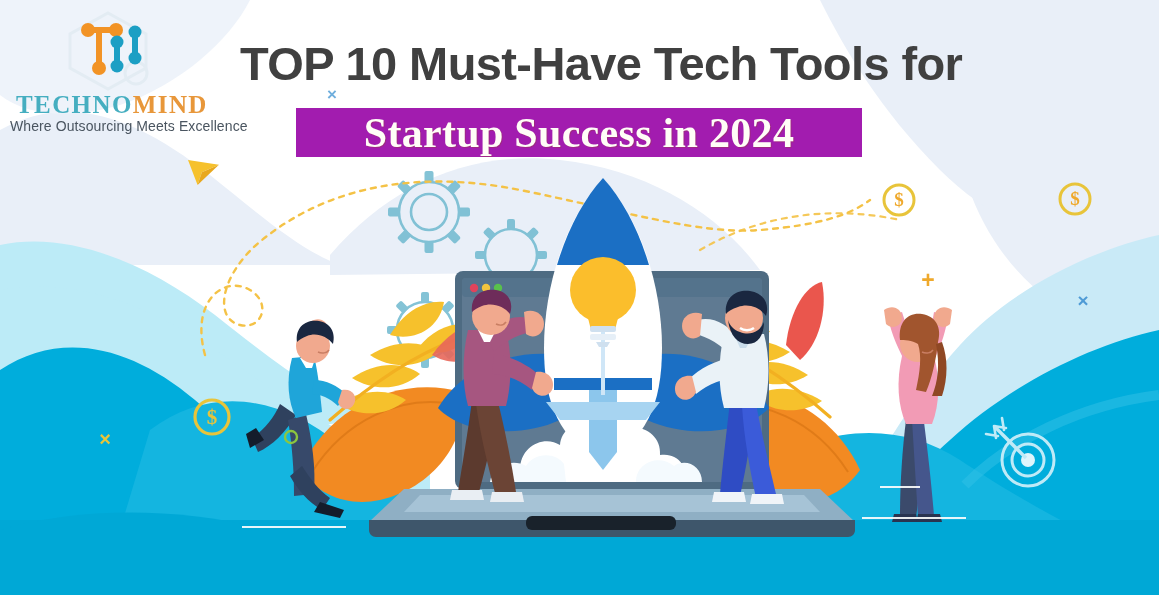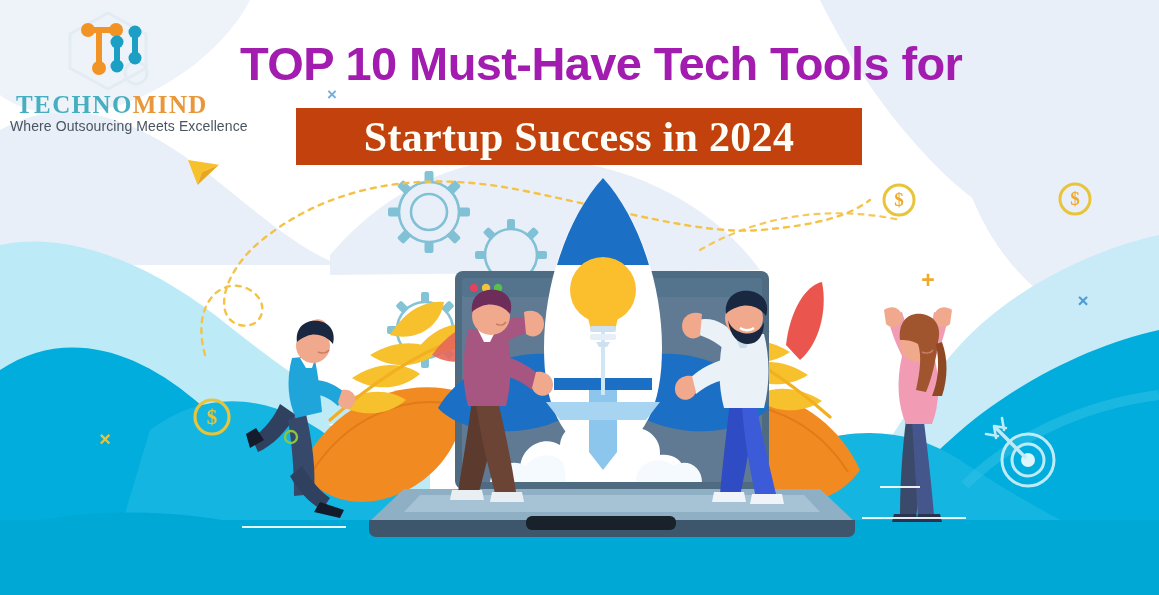--- a/index.html
+++ b/index.html
@@ -36,28 +36,28 @@
     text-align:center;
     font-family:"Liberation Sans", sans-serif;
     font-size:14px; color:#4a5560; letter-spacing:0.1px;
     white-space:nowrap;
   }
 
   
   #headline-1 {
     position:absolute; left:240px; top:40px;
     font-family:"Liberation Sans", sans-serif;
-    font-size:47px; font-weight:bold; color:#a21caf;
+    font-size:47px; font-weight:bold; color:#404040;
     letter-spacing:-0.6px; white-space:nowrap; line-height:1;
     z-index:40;
   }
   #headline-banner {
     position:absolute; left:296px; top:108px;
-    width:566px; height:57px;
-    background:#c2410c;
+    width:566px; height:49px;
+    background:#a21caf;
     z-index:40;
     display:flex; align-items:center; justify-content:center;
   }
   #headline-2 {
     font-family:"Liberation Serif", serif;
     font-size:42px; font-weight:bold; color:#fffdf7;
     letter-spacing:0.3px; white-space:nowrap; line-height:1;
     text-shadow: 1px 1px 0 rgba(150,80,0,0.25);
   }
   .deco-x-blue {

